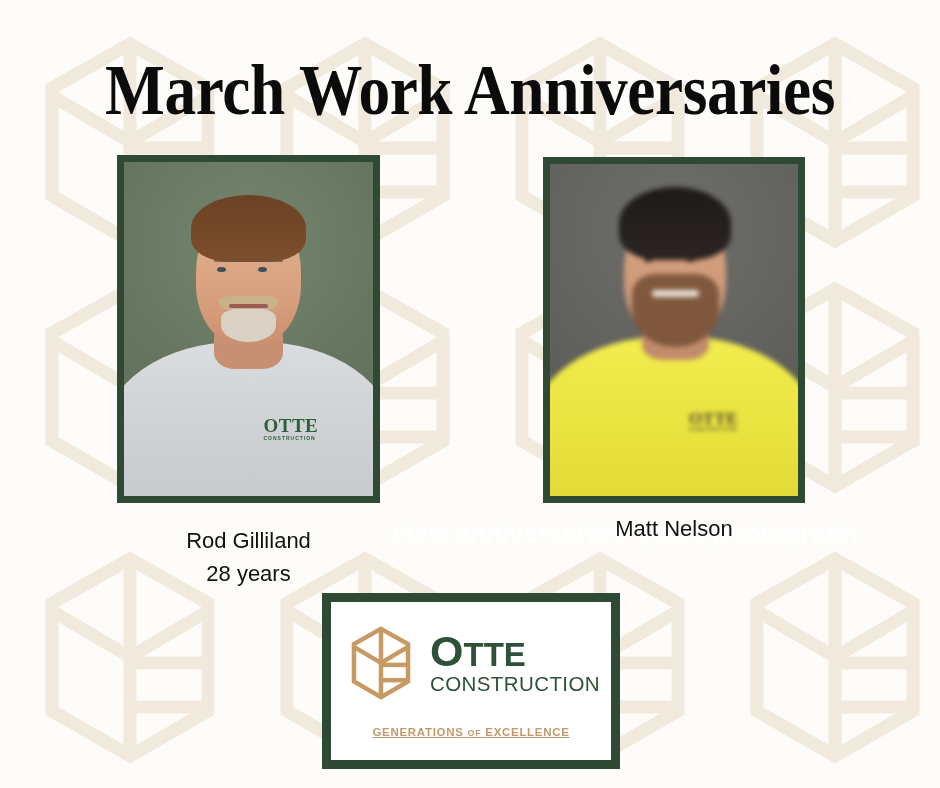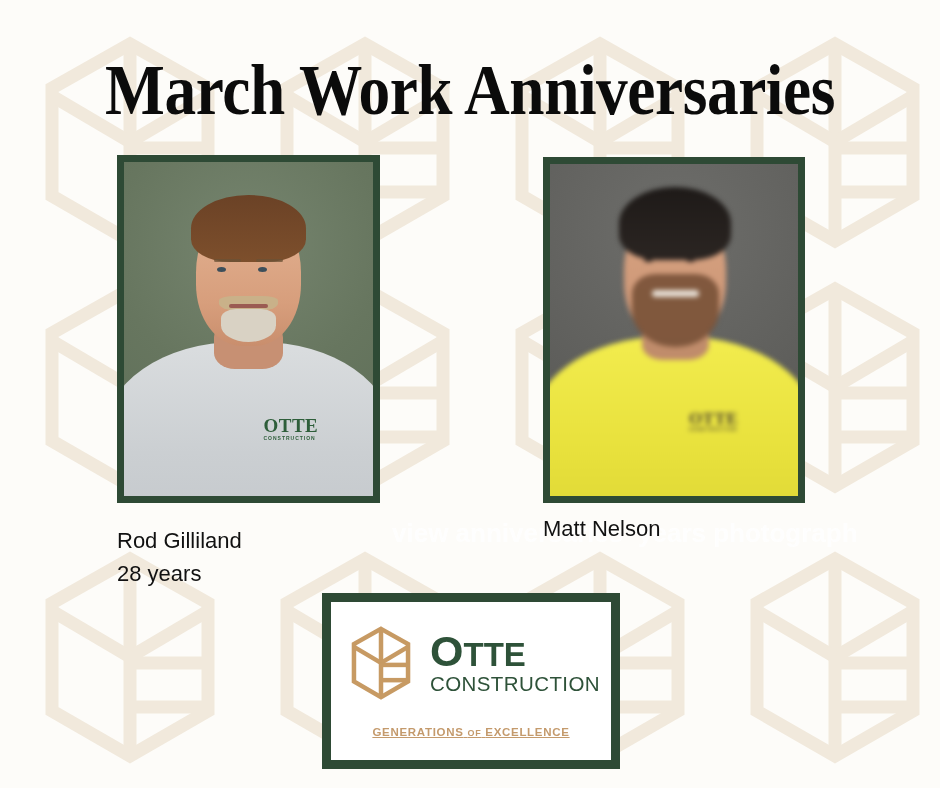--- a/index.html
+++ b/index.html
@@ -106,21 +106,21 @@
     font-weight:700;
     letter-spacing:1px;
     margin-top:1px;
   }
   .blurwrap{position:absolute;inset:0;filter:blur(2.6px);}
 
   
   .caption{
     position:absolute;
     z-index:4;
-    text-align:left;
+    text-align:center;
     color:#111111;
     font-size:22px;
     line-height:33px;
   }
   .caption-left{left:117px;top:524px;width:263px;}
   .caption-right{left:543px;top:512px;width:262px;}
   .caption .nm{display:block;}
   .caption .yr{display:block;}
 
   

